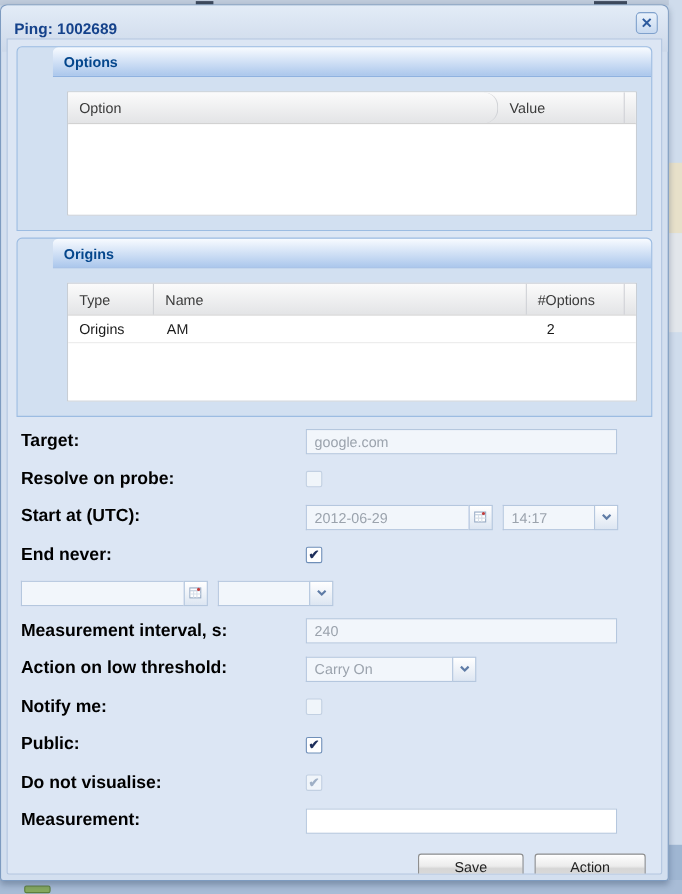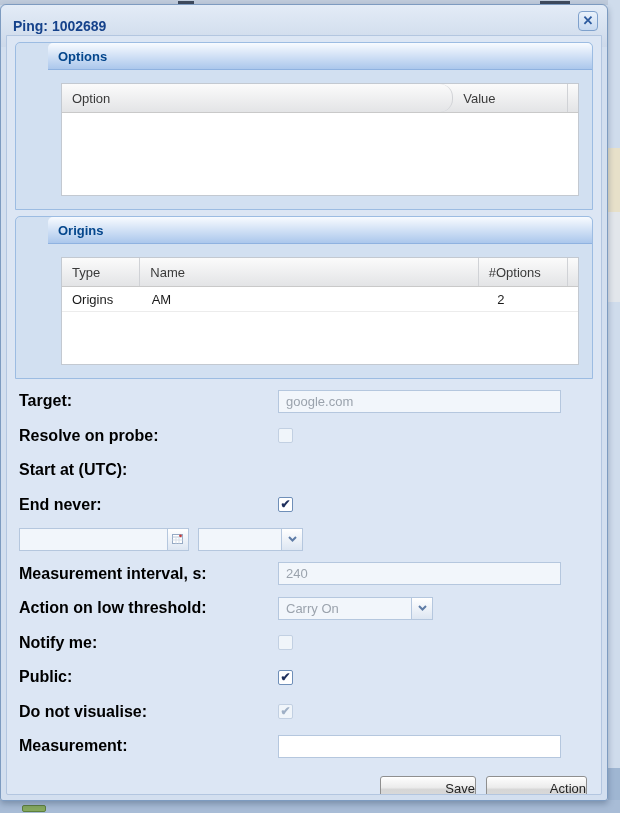--- a/index.html
+++ b/index.html
@@ -121,21 +121,21 @@
   }
   .checkbox.disabled { border-color:#c2d0e2; background:#f0f5fa; color:#9fb0c6; }
 
   
   .footer { display:flex; justify-content:flex-end; margin:12px 14px 0 0; gap:10px; }
   .btn {
     height:25px; border:1px solid #8f8f8f; border-radius:3px;
     background:linear-gradient(#fefefe, #ececec 45%, #d6d6d6 55%, #dcdcdc);
     box-shadow:inset 0 1px 0 #fff;
     font-family:"Liberation Sans", sans-serif; font-size:13px; color:#222;
-    text-align:right; cursor:pointer;
+    text-align:center; cursor:pointer;
   }
   .btn-save { width:96px; }
   .btn-cancel { width:101px; }
 </style>
 </head>
 <body>
 
 <div class="bg-top">
   <div class="dash" style="left:178px;width:16px"></div>
   <div class="dash" style="left:540px;width:30px"></div>
@@ -205,41 +205,61 @@
         <input class="tfield w-full" readonly="" value="google.com" style="">
       </div>
 
       <div class="form-row">
         <span class="form-label">Resolve on probe:</span>
         <span class="checkbox disabled"></span>
       </div>
 
       <div class="form-row">
         <span class="form-label">Start at (UTC):</span>
-      </div>
-
-      <div class="form-row">
-        <span class="form-label">End never:</span>
-        <span class="checkbox"><span>✔</span></span>
-      </div>
-
-      <div class="form-row">
         <div class="fieldgroup">
-          <input class="tfield w-date" readonly="" value="" style="">
+          <input class="tfield w-date" readonly="" value="2012-06-29" style="">
           <span class="trigger">
             <svg width="12" height="12">
               <rect x="0.5" y="1.5" width="10" height="9" fill="#ffffff" stroke="#96aac4"></rect>
               <line x1="0.5" y1="4" x2="10.5" y2="4" stroke="#b9c7d9"></line>
               <line x1="0.5" y1="7" x2="10.5" y2="7" stroke="#d7dfe9"></line>
               <line x1="4" y1="4" x2="4" y2="10.5" stroke="#d7dfe9"></line>
               <line x1="7" y1="4" x2="7" y2="10.5" stroke="#d7dfe9"></line>
               <circle cx="8.5" cy="2.8" r="1.4" fill="#c23b3b"></circle>
             </svg>
           </span>
           <span class="gap"></span>
+          <input class="tfield w-time" readonly="" value="14:17" style="">
+          <span class="trigger">
+            <svg width="9" height="6">
+              <polyline points="1,1 4.5,4.5 8,1" fill="none" stroke="#5f7ca6" stroke-width="2"></polyline>
+            </svg>
+          </span>
+        </div>
+      </div>
+
+      <div class="form-row">
+        <span class="form-label">End never:</span>
+        <span class="checkbox"><span>✔</span></span>
+      </div>
+
+      <div class="form-row">
+        <div class="fieldgroup">
+          <input class="tfield w-date" readonly="" value="" style="">
+          <span class="trigger">
+            <svg width="12" height="12">
+              <rect x="0.5" y="1.5" width="10" height="9" fill="#ffffff" stroke="#96aac4"></rect>
+              <line x1="0.5" y1="4" x2="10.5" y2="4" stroke="#b9c7d9"></line>
+              <line x1="0.5" y1="7" x2="10.5" y2="7" stroke="#d7dfe9"></line>
+              <line x1="4" y1="4" x2="4" y2="10.5" stroke="#d7dfe9"></line>
+              <line x1="7" y1="4" x2="7" y2="10.5" stroke="#d7dfe9"></line>
+              <circle cx="8.5" cy="2.8" r="1.4" fill="#c23b3b"></circle>
+            </svg>
+          </span>
+          <span class="gap"></span>
           <input class="tfield w-time" readonly="" value="" style="">
           <span class="trigger">
             <svg width="9" height="6">
               <polyline points="1,1 4.5,4.5 8,1" fill="none" stroke="#5f7ca6" stroke-width="2"></polyline>
             </svg>
           </span>
         </div>
       </div>
 
       <div class="form-row">

